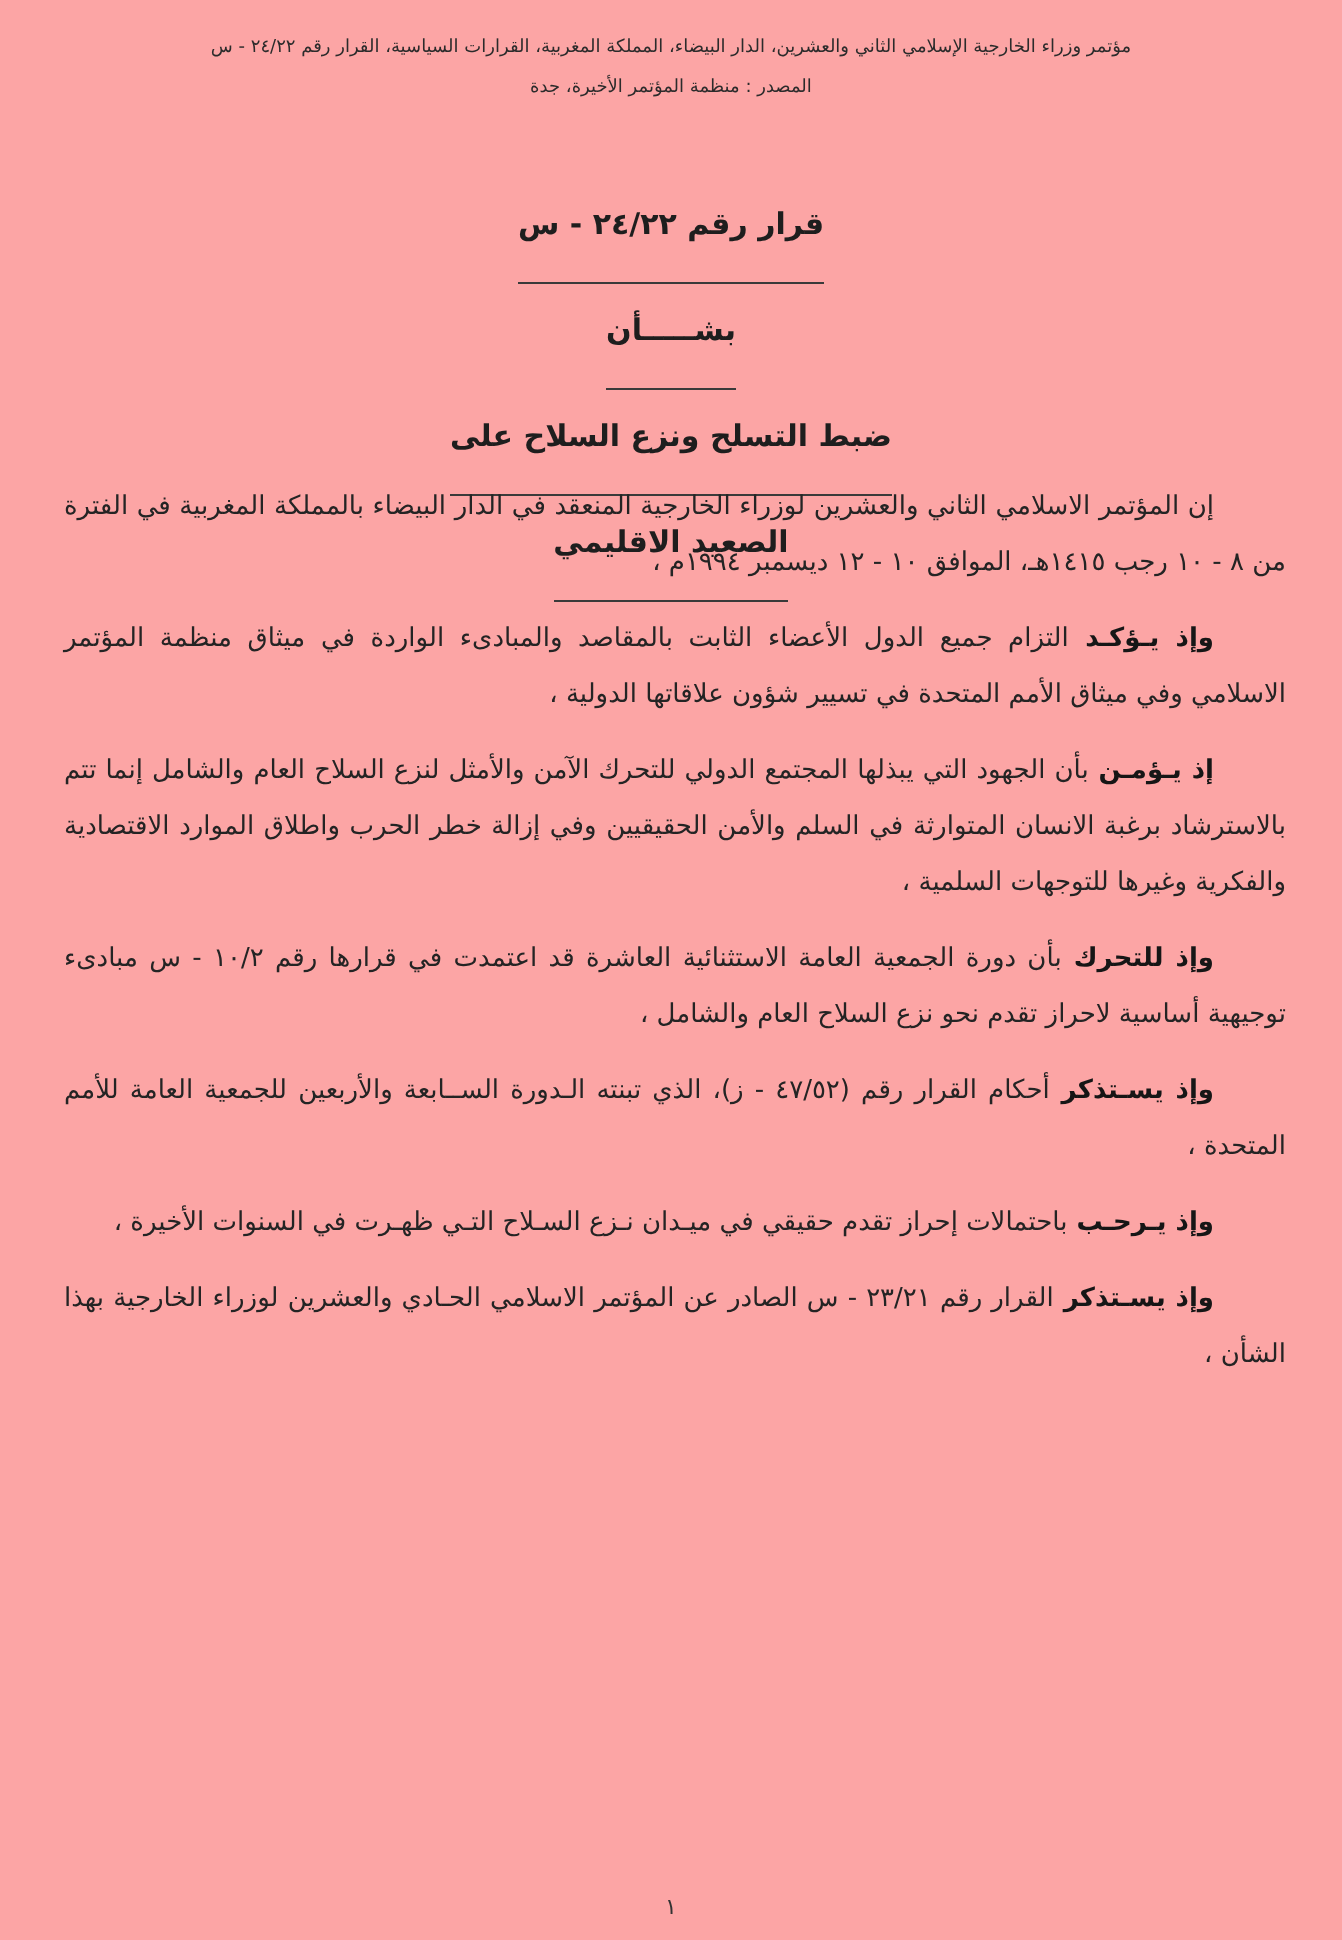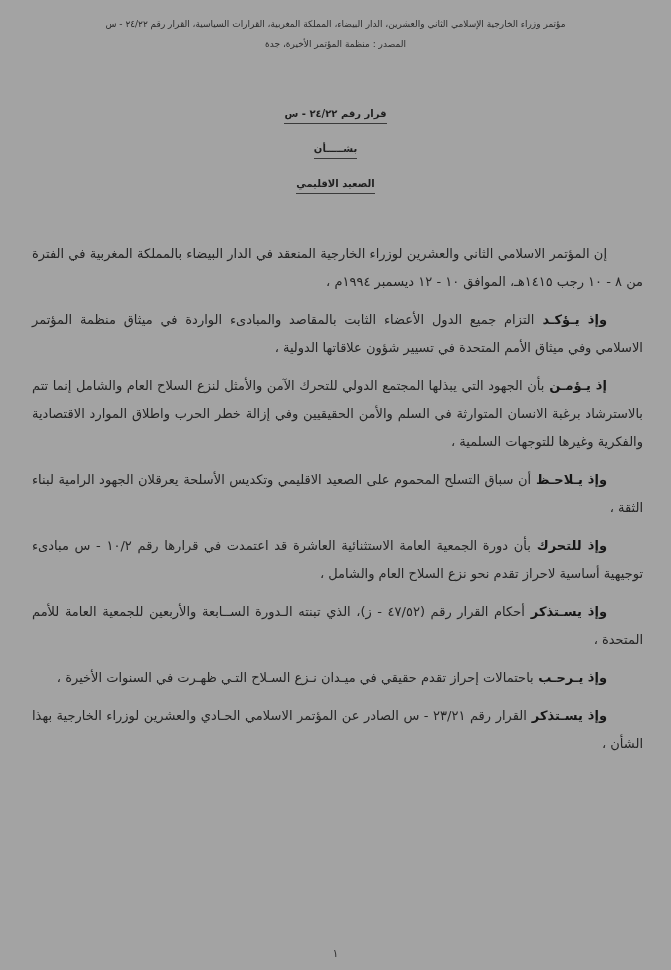--- a/index.html
+++ b/index.html
@@ -5,21 +5,21 @@
   html, body {
     margin: 0;
     padding: 0;
     background: #ffffff;
   }
   .page {
     position: relative;
     width: 671px;
     height: 970px;
     margin: 0;
-    background: #a3a3a3;
+    background: #fca5a5;
     direction: rtl;
     font-family: "DejaVu Sans", sans-serif;
     color: #222222;
     overflow: hidden;
   }
   .doc-header {
     position: absolute;
     top: 14px;
     right: 10px;
     left: 10px;
@@ -34,23 +34,23 @@
     right: 0;
     left: 0;
     text-align: center;
     color: #1e1e1e;
   }
   .t-line {
     margin-bottom: 13px;
   }
   .t-line span {
     display: inline-block;
-    font-size: 10px;
+    font-size: 15px;
     font-weight: bold;
-    padding-bottom: 4px;
+    padding-bottom: 20px;
     border-bottom: 1px solid #3a3a3a;
   }
   .doc-body {
     position: absolute;
     top: 240px;
     right: 28px;
     left: 32px;
     font-size: 13px;
     line-height: 28px;
     text-align: justify;
@@ -85,29 +85,31 @@
   </div>
 
   <div class="title-block">
     <div class="t-line">
       <span>قرار رقم ٢٤/٢٢ - س</span>
     </div>
     <div class="t-line">
       <span>بشـــــأن</span>
     </div>
     <div class="t-line">
+      <span>ضبط التسلح ونزع السلاح على</span>
+    </div>
+    <div class="t-line">
       <span>الصعيد الاقليمي</span>
     </div>
   </div>
 
   <div class="doc-body" id="paragraphs">
       <p class="para">إن المؤتمر الاسلامي الثاني والعشرين لوزراء الخارجية المنعقد في الدار البيضاء بالمملكة المغربية في الفترة من ٨ - ١٠ رجب ١٤١٥هـ، الموافق ١٠ - ١٢ ديسمبر ١٩٩٤م ،</p>
       <p class="para"><strong>وإذ يـؤكـد </strong>التزام جميع الدول الأعضاء الثابت بالمقاصد والمبادىء الواردة في ميثاق منظمة المؤتمر الاسلامي وفي ميثاق الأمم المتحدة في تسيير شؤون علاقاتها الدولية ،</p>
       <p class="para"><strong>إذ يـؤمـن </strong>بأن الجهود التي يبذلها المجتمع الدولي للتحرك الآمن والأمثل لنزع السلاح العام والشامل إنما تتم بالاسترشاد برغبة الانسان المتوارثة في السلم والأمن الحقيقيين وفي إزالة خطر الحرب واطلاق الموارد الاقتصادية والفكرية وغيرها للتوجهات السلمية ،</p>
-      <p class="para"><strong>وإذ يـلاحـظ </strong>أن سباق التسلح المحموم على الصعيد الاقليمي وتكديس الأسلحة يعرقلان الجهود الرامية لبناء الثقة ،</p>
       <p class="para"><strong>وإذ للتحرك </strong>بأن دورة الجمعية العامة الاستثنائية العاشرة قد اعتمدت في قرارها رقم ١٠/٢ - س مبادىء توجيهية أساسية لاحراز تقدم نحو نزع السلاح العام والشامل ،</p>
       <p class="para"><strong>وإذ يسـتذكر </strong>أحكام القرار رقم (٤٧/٥٢ - ز)، الذي تبنته الـدورة الســابعة والأربعين للجمعية العامة للأمم المتحدة ،</p>
       <p class="para"><strong>وإذ يـرحـب </strong>باحتمالات إحراز تقدم حقيقي في ميـدان نـزع السـلاح التـي ظهـرت في السنوات الأخيرة ،</p>
       <p class="para"><strong>وإذ يسـتذكر </strong>القرار رقم ٢٣/٢١ - س الصادر عن المؤتمر الاسلامي الحـادي والعشرين لوزراء الخارجية بهذا الشأن ،</p>
     </div>
 
   <div class="page-number">١</div>
 
 </div>
 

